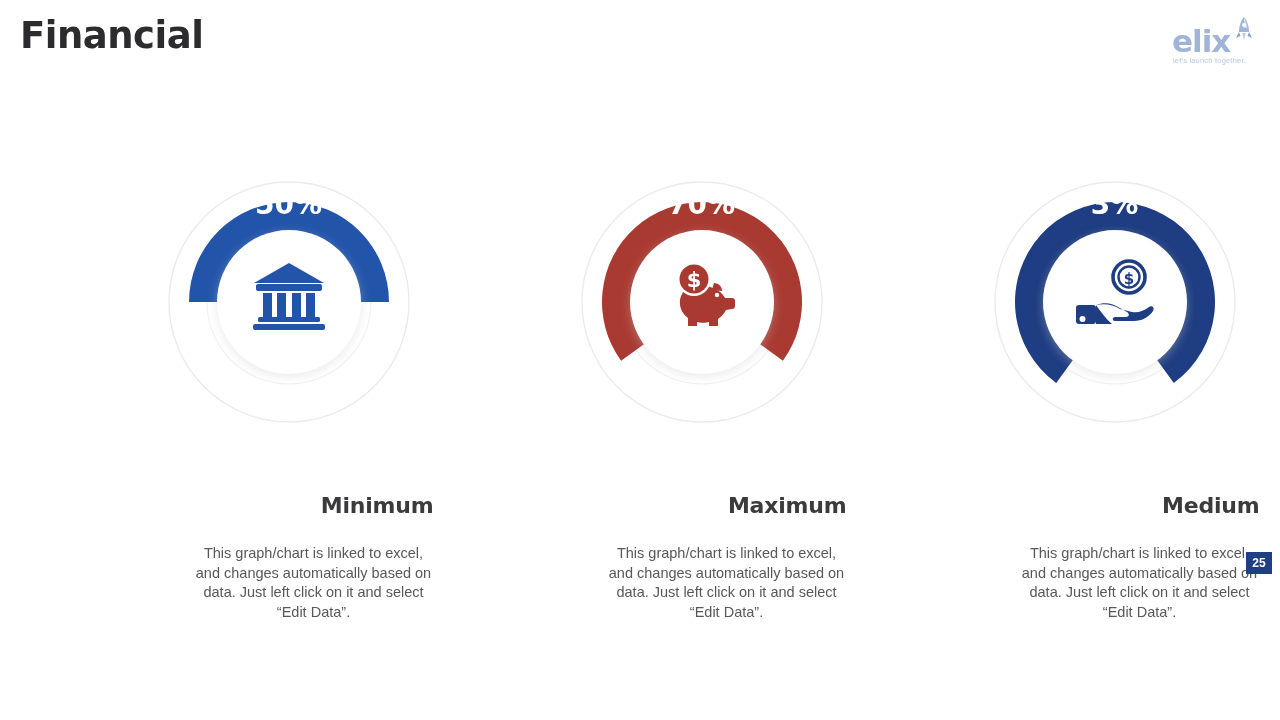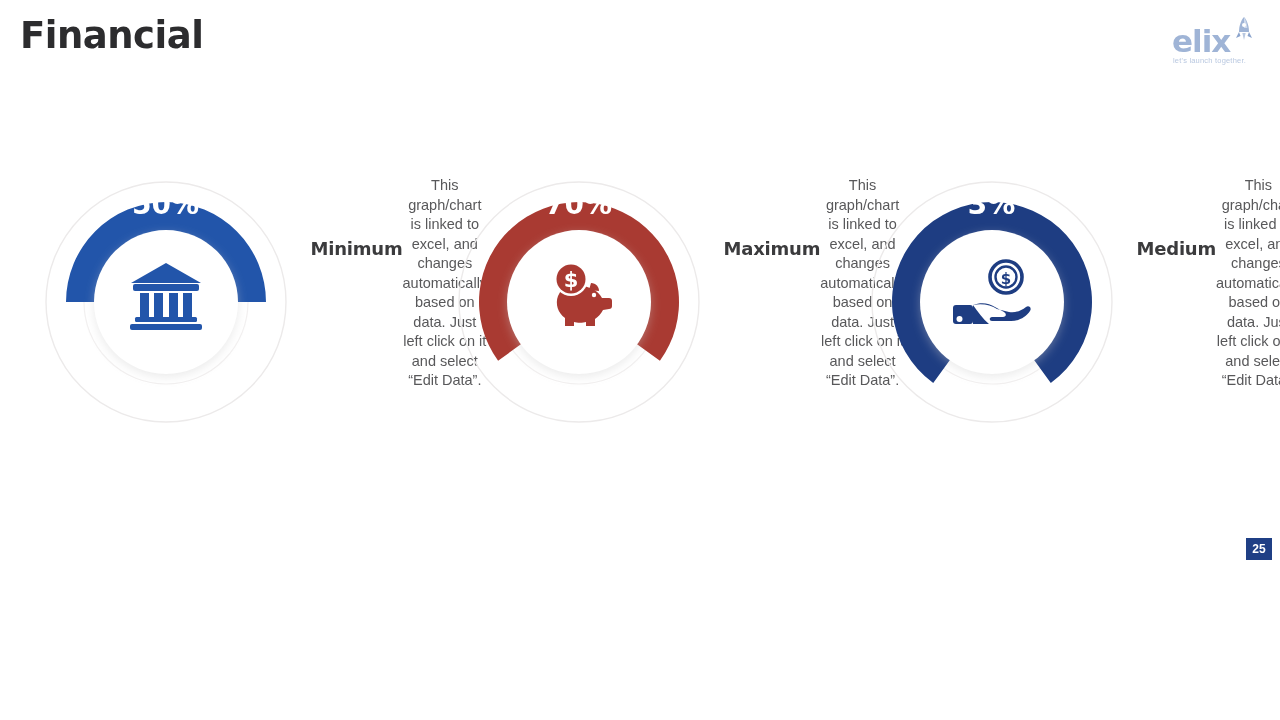--- a/index.html
+++ b/index.html
@@ -74,22 +74,22 @@
     position: absolute;
     left: 0;
     top: 150px;
     width: 1280px;
     display: flex;
     justify-content: center;
   }
   .col {
     width: 413px;
     display: flex;
-    flex-direction: row;
-    align-items: flex-start;
+    flex-direction: column;
+    align-items: flex-end;
   }
 
   .donut-wrap {
     position: relative;
     width: 290px;
     height: 280px;
   }
   .donut-wrap svg { display: block; }
 
   .pct {
@@ -111,43 +111,43 @@
     left: 95px;
     top: 95px;
     width: 100px;
     height: 100px;
     display: flex;
     align-items: center;
     justify-content: center;
   }
 
   .col-heading {
-    margin-top: 88px;
-    font-size: 18px;
+    margin-top: 63px;
+    font-size: 22px;
     font-weight: bold;
     color: #3b3b3d;
     font-family: "DejaVu Sans", sans-serif;
     letter-spacing: -0.2px;
   }
 
   .col-body {
     margin-top: 26px;
     width: 240px;
     text-align: center;
     font-size: 14.5px;
     line-height: 19.5px;
     color: #58585a;
     font-family: "Liberation Sans", sans-serif;
   }
 
   
   .page-badge {
     position: absolute;
     right: 8px;
-    bottom: 16px;
+    bottom: 2px;
     width: 26px;
     height: 22px;
     background: #1f3f85;
     color: #ffffff;
     font-size: 12px;
     font-weight: bold;
     display: flex;
     align-items: center;
     justify-content: center;
     font-family: "Liberation Sans", sans-serif;

